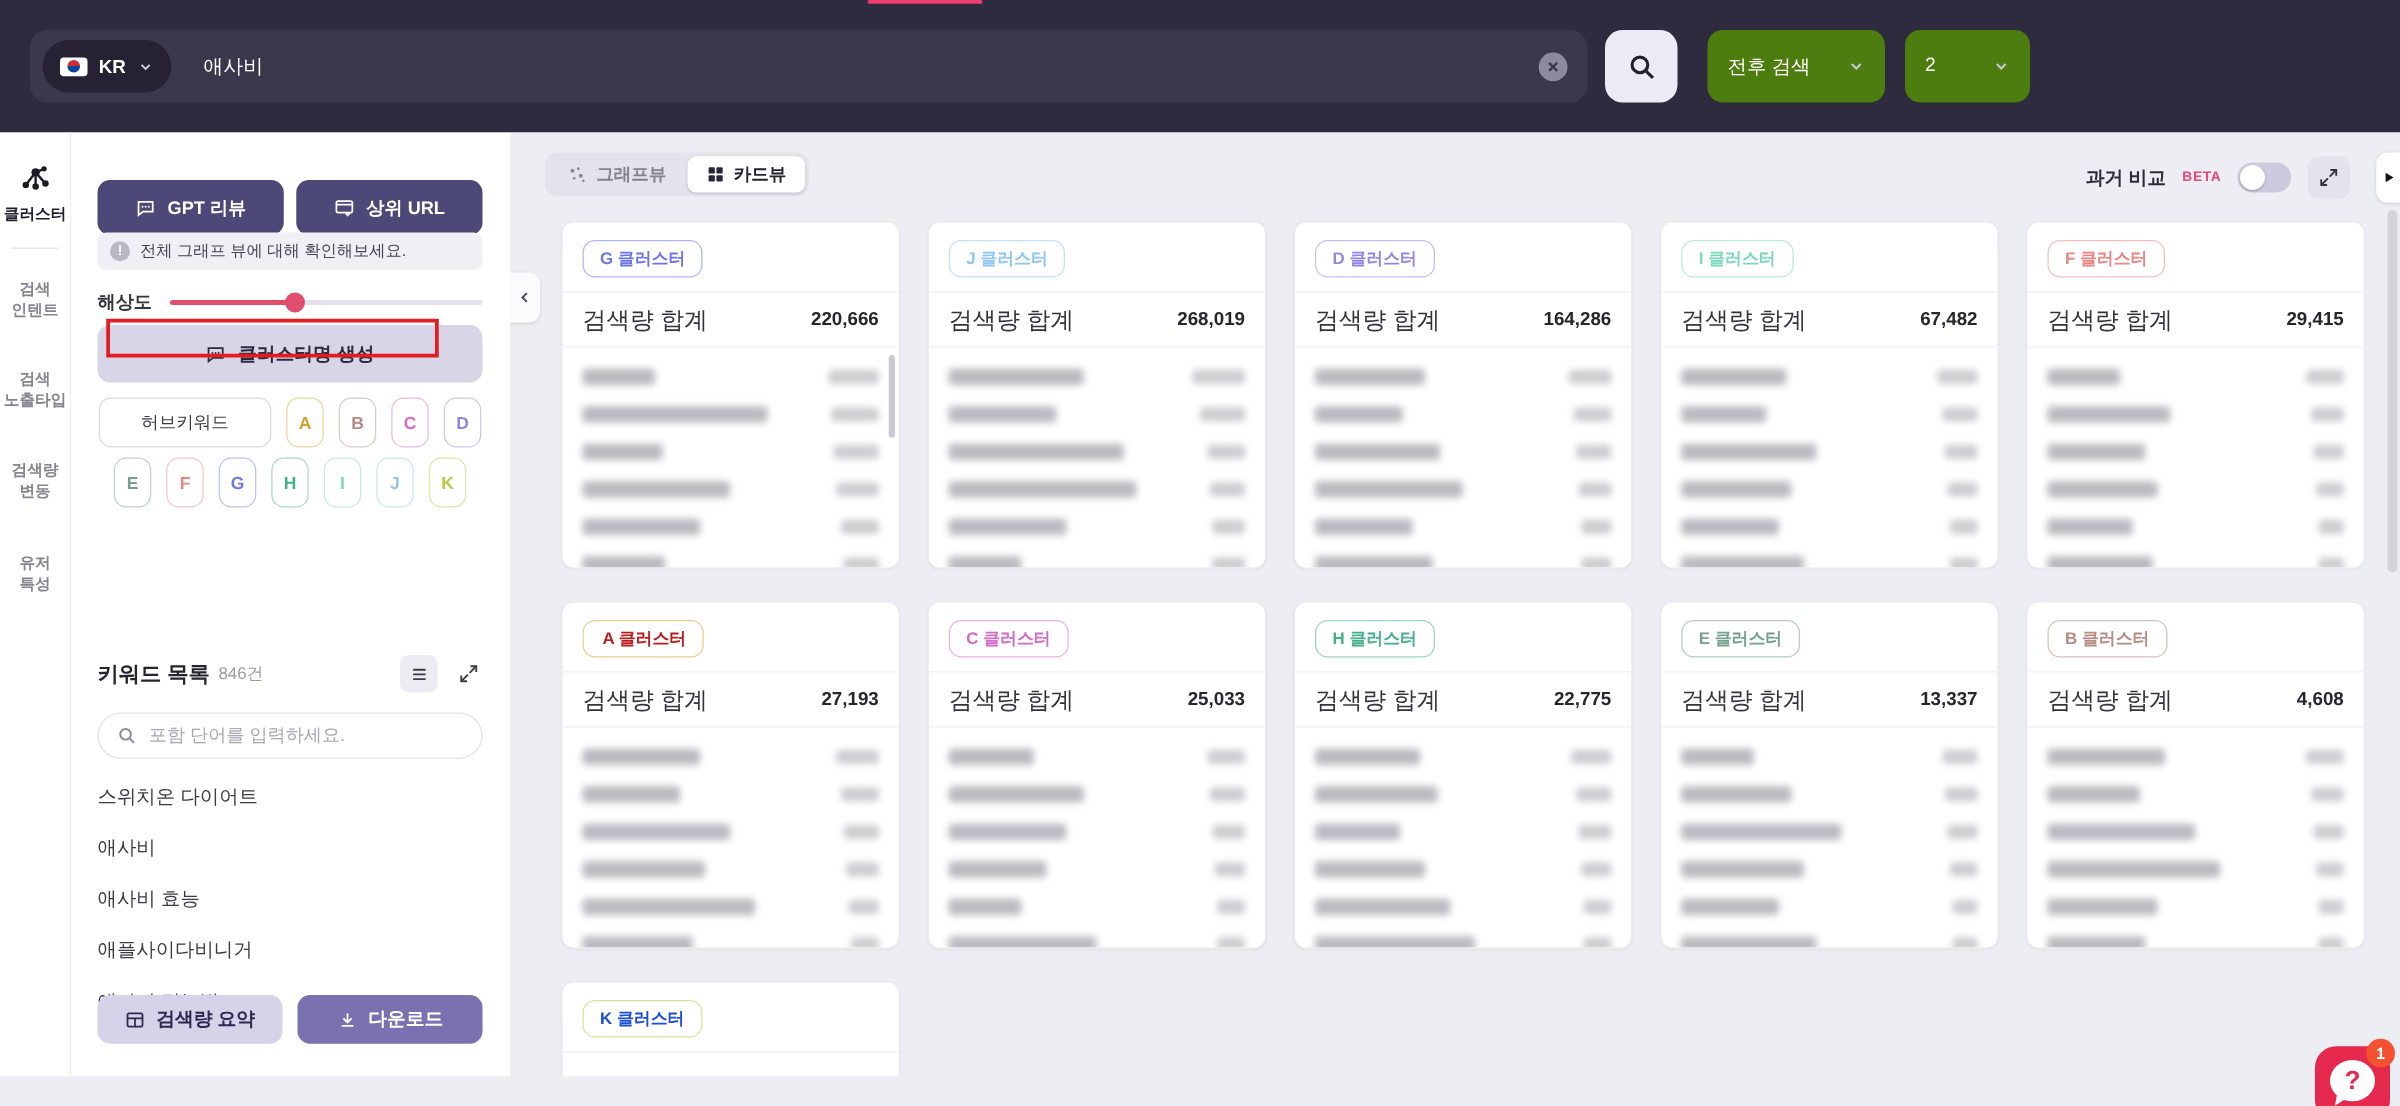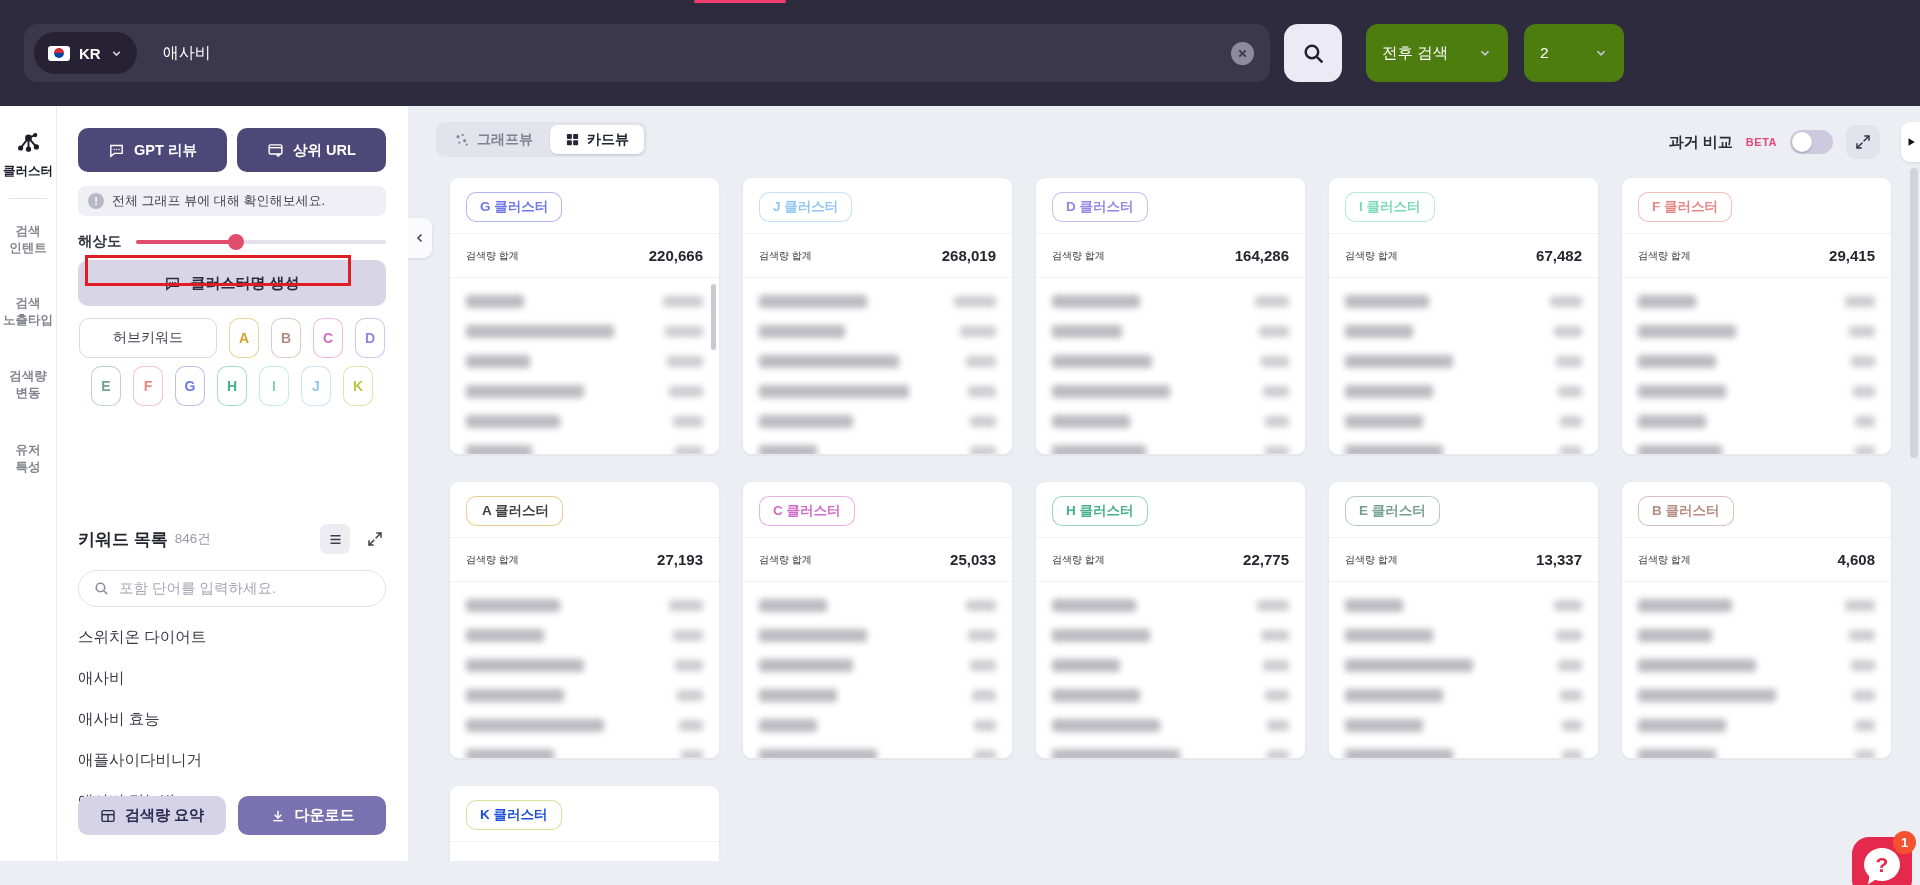--- a/index.html
+++ b/index.html
@@ -31,21 +31,21 @@
 
   
   .rail { position:absolute; left:0; top:106px; width:57px; height:755px; background:#fff; border-right:1px solid #ececf2; }
   .rail-item { margin-top:24px; display:flex; flex-direction:column; align-items:center; gap:6px; cursor:pointer; }
   .rail-item .lbl { font-size:12.5px; font-weight:bold; color:#85858f; text-align:center; white-space:pre-line; line-height:1.35; }
   .rail-item.active .lbl { color:#1d1d2b; }
   .rail-div { margin:18px 9px 4px; border-top:1px solid #e4e4ea; }
 
   
   .panel { position:absolute; left:57px; top:106px; width:351px; height:755px; background:#fff; }
-  .btn-row { position:absolute; left:21px; right:22px; top:22px; display:flex; gap:10px; }
+  .btn-row { position:absolute; left:21px; right:22px; top:38px; display:flex; gap:10px; }
   .pbtn { flex:1; height:44px; border-radius:10px; background:#4c4877; color:#fff; font-size:14.5px; font-weight:bold; display:flex; align-items:center; justify-content:center; gap:9px; cursor:pointer; }
   .banner { position:absolute; left:21px; right:22px; top:80px; height:30px; background:#f0eff5; border-radius:7px; display:flex; align-items:center; gap:8px; padding:0 10px; }
   .binfo { width:16px; height:16px; border-radius:50%; background:#b9b8c6; color:#fff; font-size:11px; font-weight:bold; display:flex; align-items:center; justify-content:center; }
   .banner .btx { color:#45454f; font-size:13px; }
   .res-row { position:absolute; left:21px; right:22px; top:126px; display:flex; align-items:center; gap:14px; }
   .res-row .rl { font-size:14.5px; font-weight:bold; color:#34343f; white-space:nowrap; }
   .rslider { position:relative; flex:1; height:4px; border-radius:2px; background:#e2e1ec; }
   .rslider .fill { position:absolute; left:0; top:0; height:4px; width:40%; background:#e14e6d; border-radius:2px; }
   .rslider .thumb { position:absolute; left:40%; top:50%; transform:translate(-50%,-50%); width:16px; height:16px; border-radius:50%; background:#e14e6d; cursor:pointer; }
   .gen-btn { position:absolute; left:21px; right:22px; top:154px; height:46px; border-radius:10px; background:#d8d5e7; display:flex; align-items:center; justify-content:center; gap:9px; font-size:15px; font-weight:bold; color:#2c2a3e; cursor:pointer; }
@@ -82,21 +82,21 @@
   .toggle .knob { position:absolute; left:2px; top:2px; width:20px; height:20px; border-radius:50%; background:#fff; box-shadow:0 1px 2px rgba(0,0,0,.25); }
   .mexpand { width:34px; height:34px; border-radius:9px; background:#e3e3eb; display:flex; align-items:center; justify-content:center; color:#33333e; cursor:pointer; }
   .right-tab { position:absolute; right:0; top:16px; width:19px; height:40px; background:#fff; border-radius:9px 0 0 9px; box-shadow:0 1px 3px rgba(30,30,60,.12); display:flex; align-items:center; justify-content:center; cursor:pointer; }
   .vscroll { position:absolute; right:2px; top:62px; width:8px; height:290px; border-radius:4px; background:#d3d3da; cursor:pointer; }
 
   .cards { position:absolute; left:41px; top:71px; width:1443px; height:684px; display:grid; grid-template-columns:repeat(5,271px); grid-auto-rows:278px; gap:26px 22px; }
   .card { background:#fff; border:1px solid #e9e9f0; border-radius:10px; box-shadow:0 1px 2px rgba(20,20,40,.05); display:flex; flex-direction:column; overflow:hidden; }
   .card-head { padding:14px 16px 11px; border-bottom:1px solid #f0f0f5; }
   .badge { display:inline-flex; align-items:center; border:1.5px solid; border-radius:10px; padding:5px 13px; font-size:13.5px; font-weight:bold; background:#fff; cursor:pointer; }
   .card-total { display:flex; align-items:center; justify-content:space-between; padding:0 16px; height:44px; border-bottom:1px solid #f0f0f5; }
-  .card-total .tl { font-size:10px; color:#33333e; }
+  .card-total .tl { font-size:19px; color:#33333e; }
   .card-total .tv { font-size:15px; font-weight:600; color:#26262f; }
   .card-list { position:relative; flex:1; padding:8px 16px 0; overflow:hidden; }
   .blur-row { height:30px; display:flex; align-items:center; justify-content:space-between; }
   .bt { height:13px; border-radius:3px; background:#82828e; filter:blur(3px); opacity:.55; }
   .bv { height:11px; border-radius:3px; background:#9a9aa4; filter:blur(3px); opacity:.5; }
   .card-scroll { position:absolute; right:3px; top:6px; width:5px; height:66px; border-radius:3px; background:#c9c9d3; }
 
   
   .help-btn { position:absolute; right:8px; bottom:-12px; width:60px; height:60px; border-radius:17px; background:#e5294d; cursor:pointer; z-index:9; }
   .help-bubble { position:absolute; left:12px; top:11px; width:36px; height:33px; border-radius:50% 50% 50% 50%; background:#fff; display:flex; align-items:center; justify-content:center; color:#e5294d; font-size:21px; font-weight:bold; }
@@ -559,21 +559,21 @@
     <span class="bv" style="width: 20px;"></span>
   </div>
             <div class="blur-row">
     <span class="bt" style="width: 84px;"></span>
     <span class="bv" style="width: 20px;"></span>
   </div>
           </div>
   </div>
         <div class="card">
     <div class="card-head">
-      <span class="badge" style="color: #404040; border-color: rgba(209, 163, 44, 0.533); padding-left: 15px;">A 클러스터</span>
+      <span class="badge" style="color: #b91c1c; border-color: rgba(209, 163, 44, 0.533); padding-left: 15px;">A 클러스터</span>
     </div>
     <div class="card-total">
       <span class="tl">검색량 합계</span>
       <span class="tv">27,193</span>
     </div>
     <div class="card-list">
             <div class="blur-row">
     <span class="bt" style="width: 94px;"></span>
     <span class="bv" style="width: 34px;"></span>
   </div>

